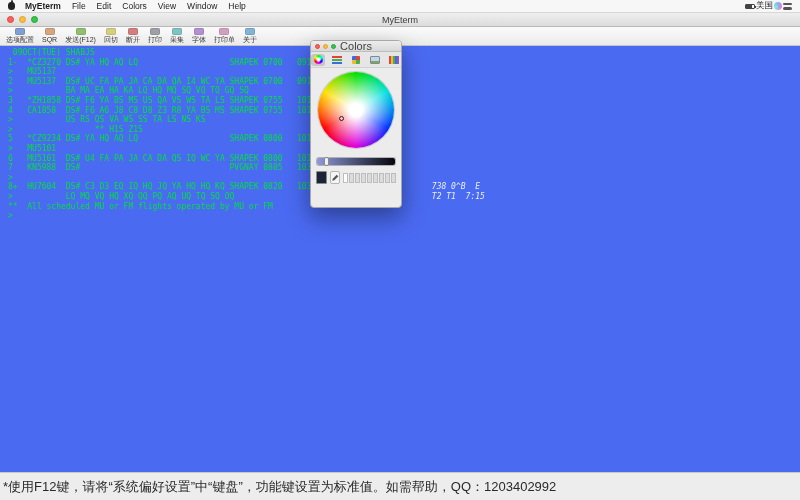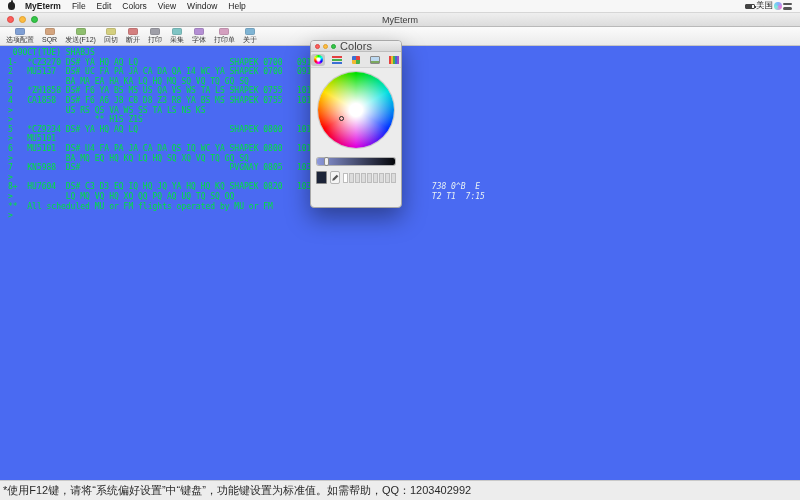--- a/index.html
+++ b/index.html
@@ -41,23 +41,23 @@
 
   
   .terminal { position:absolute; top:46px; left:0; right:0; bottom:12px; background:#4a6af2;
               padding:2px 0 0 8px; font-family:"DejaVu Sans Mono",monospace;
               font-size:8px; line-height:9.6px; z-index:1; }
   .term-line { white-space:pre; }
   .seg-g { color:#00e23e; }
   .seg-w { color:#e8f2f4;font-style:italic; }
 
   
-  .statusbar { position:absolute; bottom:0; left:0; right:0; height:20px; background:#ededed;
+  .statusbar { position:absolute; bottom:0; left:0; right:0; height:28px; background:#ededed;
                border-top:1px solid #c9c9c9; display:flex; align-items:center; padding:0 3px;
-               font-size:11px; color:#2a2a2a; z-index:50; white-space:nowrap; }
+               font-size:13px; color:#2a2a2a; z-index:50; white-space:nowrap; }
 
   
   .colors-panel { position:absolute; left:310px; top:40px; width:92px; height:168px;
                   background:#ececec; border:1px solid #a8a8a8; border-radius:4px;
                   box-shadow:0 10px 24px rgba(0,0,0,.4); z-index:100; overflow:hidden; }
   .cp-titlebar { height:11px; background:linear-gradient(#ededed,#d8d8d8); border-bottom:1px solid #bdbdbd;
                  display:flex; align-items:center; position:relative; }
   .cp-traffic { display:flex; gap:3px; margin-left:4px; z-index:2; }
   .cp-tl { width:5px; height:5px; border-radius:50%; }
   .cp-title { position:absolute; left:0; right:0; text-align:center; font-size:11px; color:#444; }
@@ -161,30 +161,30 @@
     </div>
     <div class="tb-item">
       <div class="tb-icon" style="background: rgb(127, 180, 212);"></div>
       <div class="tb-label">关于</div>
     </div>
   </div>
 
 <div class="terminal" id="terminal-screen">
     <div class="term-line"><span class="seg-g"> 09OCT(TUE) SHABJS</span></div>
     <div class="term-line"><span class="seg-g">1-  *CZ3270 DS# YA HQ AQ LQ                   SHAPEK 0700   0915</span></div>
+    <div class="term-line"><span class="seg-g">&gt;   MU5137</span></div>
     <div class="term-line"><span class="seg-g">2   MU5137  DS# UC FA PA JA CA DA QA I4 WC YA SHAPEK 0700   0915</span></div>
     <div class="term-line"><span class="seg-g">&gt;           BA MA EA HA KA LQ HQ MQ SQ VQ TQ GQ SQ</span></div>
     <div class="term-line"><span class="seg-g">3   *ZH1858 DS# F6 YA BS MS US QA VS WS TA LS SHAPEK 0755   1010</span></div>
     <div class="term-line"><span class="seg-g">4   CA1858  DS# F6 A6 J8 C8 D8 Z3 R8 YA BS MS SHAPEK 0755   1010</span></div>
     <div class="term-line"><span class="seg-g">&gt;           US RS QS VA WS SS TA LS NS KS</span></div>
     <div class="term-line"><span class="seg-g">&gt;                 ** H1S Z1S</span></div>
     <div class="term-line"><span class="seg-g">5   *CZ9234 DS# YA HQ AQ LQ                   SHAPEK 0800   1015</span></div>
     <div class="term-line"><span class="seg-g">&gt;   MU5101</span></div>
     <div class="term-line"><span class="seg-g">6   MU5101  DS# U4 FA PA JA CA DA QS IQ WC YA SHAPEK 0800   1015</span></div>
-    <div class="term-line"><span class="seg-g">&gt;           BA MQ EQ HQ KQ LQ HQ SQ XQ VQ TQ GQ SQ</span></div>
     <div class="term-line"><span class="seg-g">7   KN5988  DS#                               PVGNAY 0805   1030</span></div>
     <div class="term-line"><span class="seg-g">&gt;</span></div>
     <div class="term-line"><span class="seg-g">8+  HU7604  DS# C3 D3 EQ IQ HQ JQ YA HQ HQ KQ SHAPEK 0820   1035                        </span><span class="seg-w">738 0^B  E</span></div>
     <div class="term-line"><span class="seg-g">&gt;           LQ MQ VQ HQ XQ QQ PQ AQ UQ TQ SQ OQ                                         </span><span class="seg-w">T2 T1  7:15</span></div>
     <div class="term-line"><span class="seg-g">**  All scheduled MU or FM flights operated by MU or FM</span></div>
     <div class="term-line"><span class="seg-g">&gt;</span></div>
   </div>
 
 <div class="colors-panel">
   <div class="cp-titlebar">

